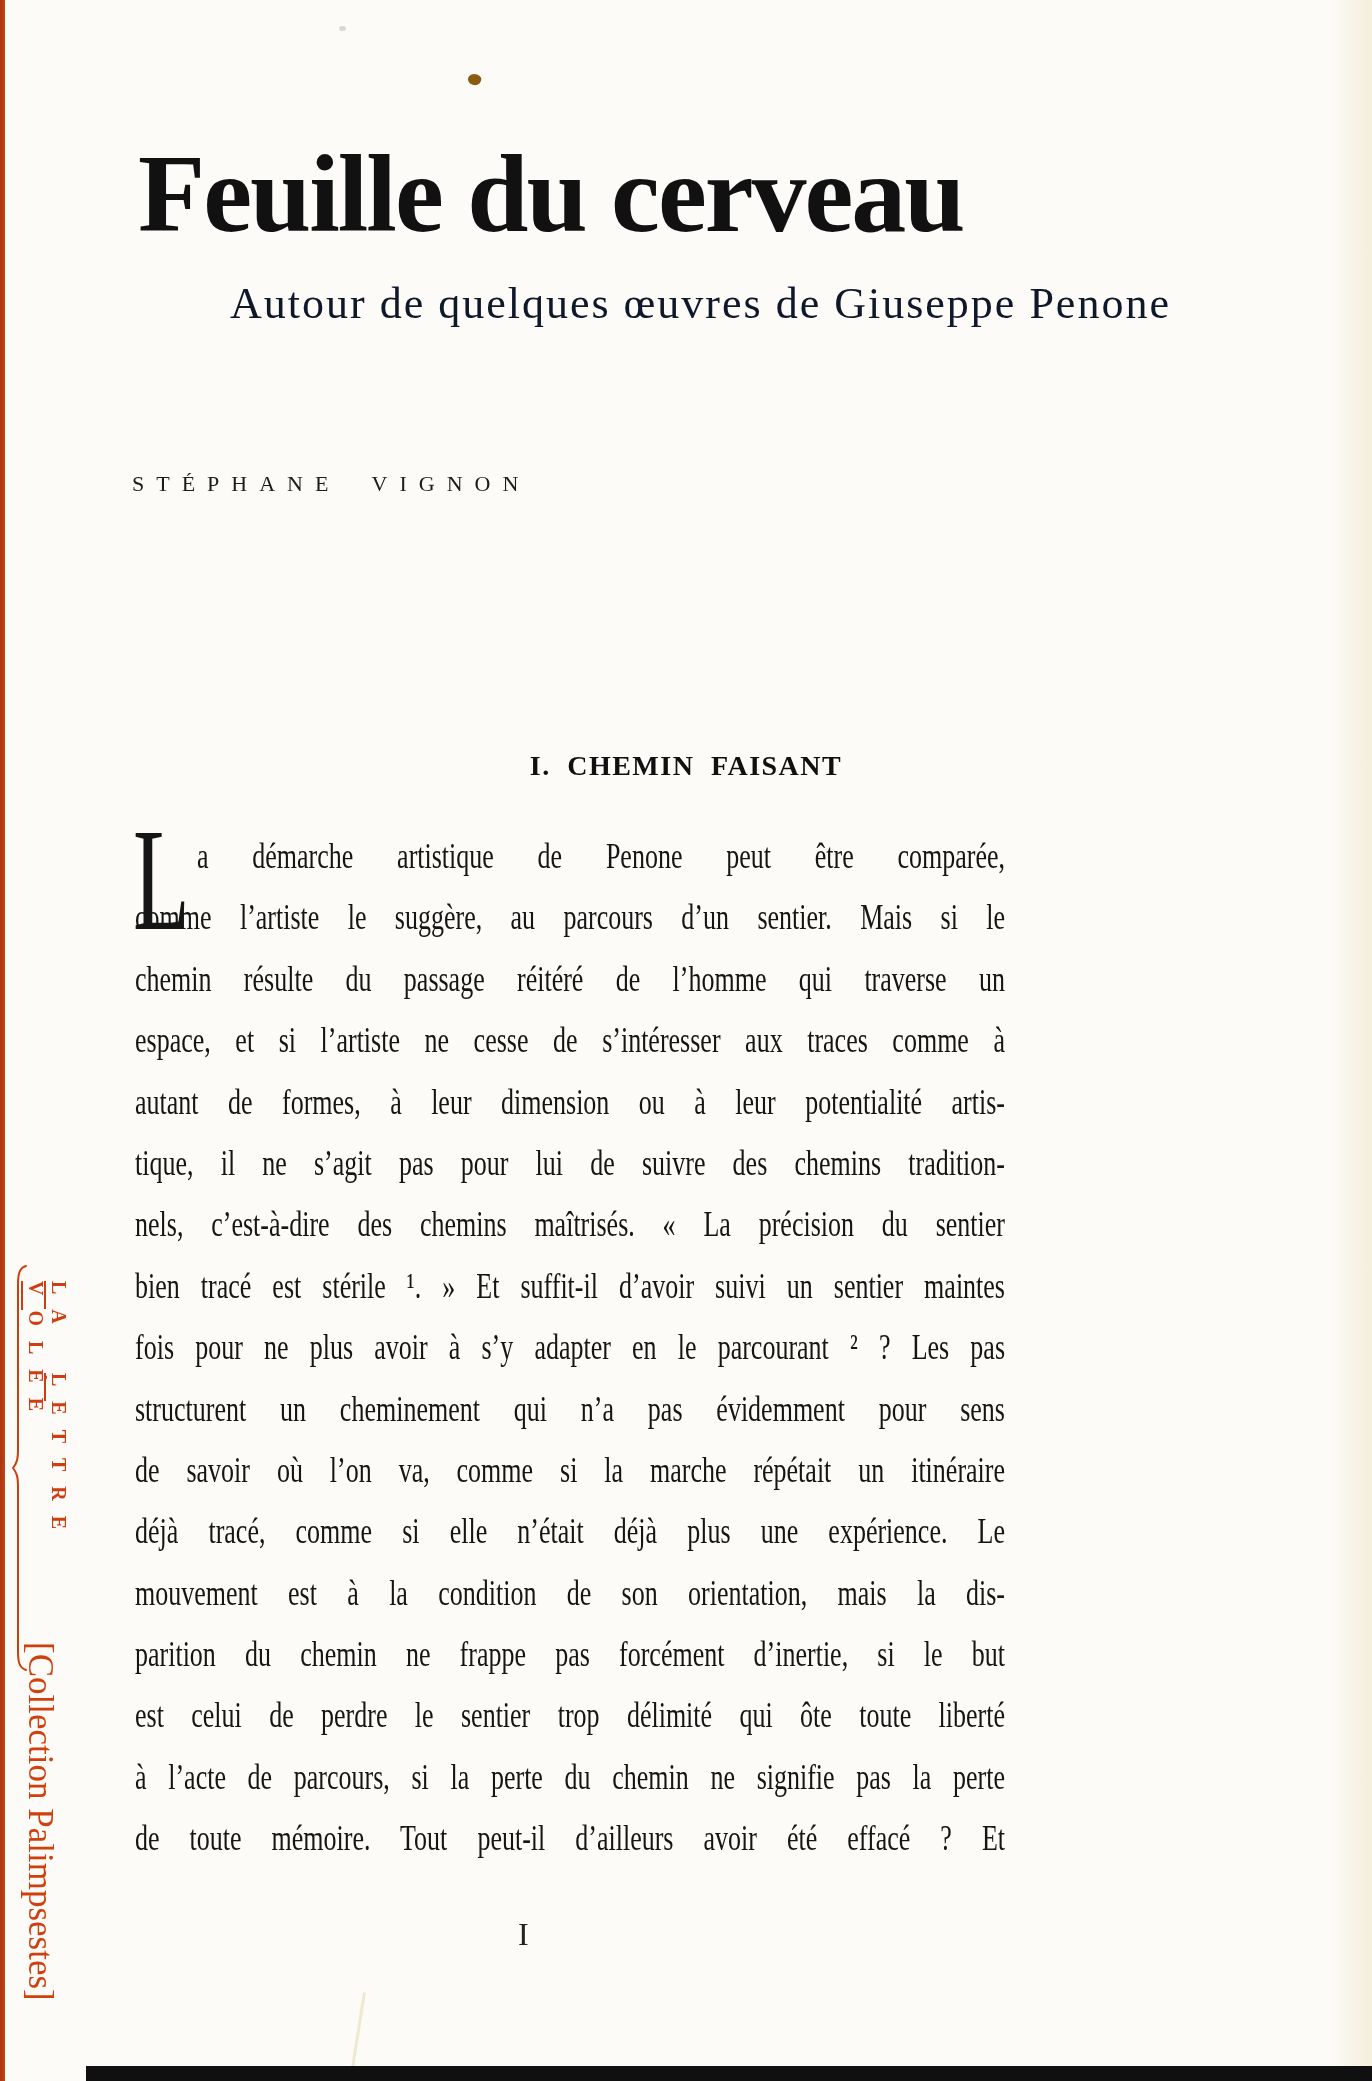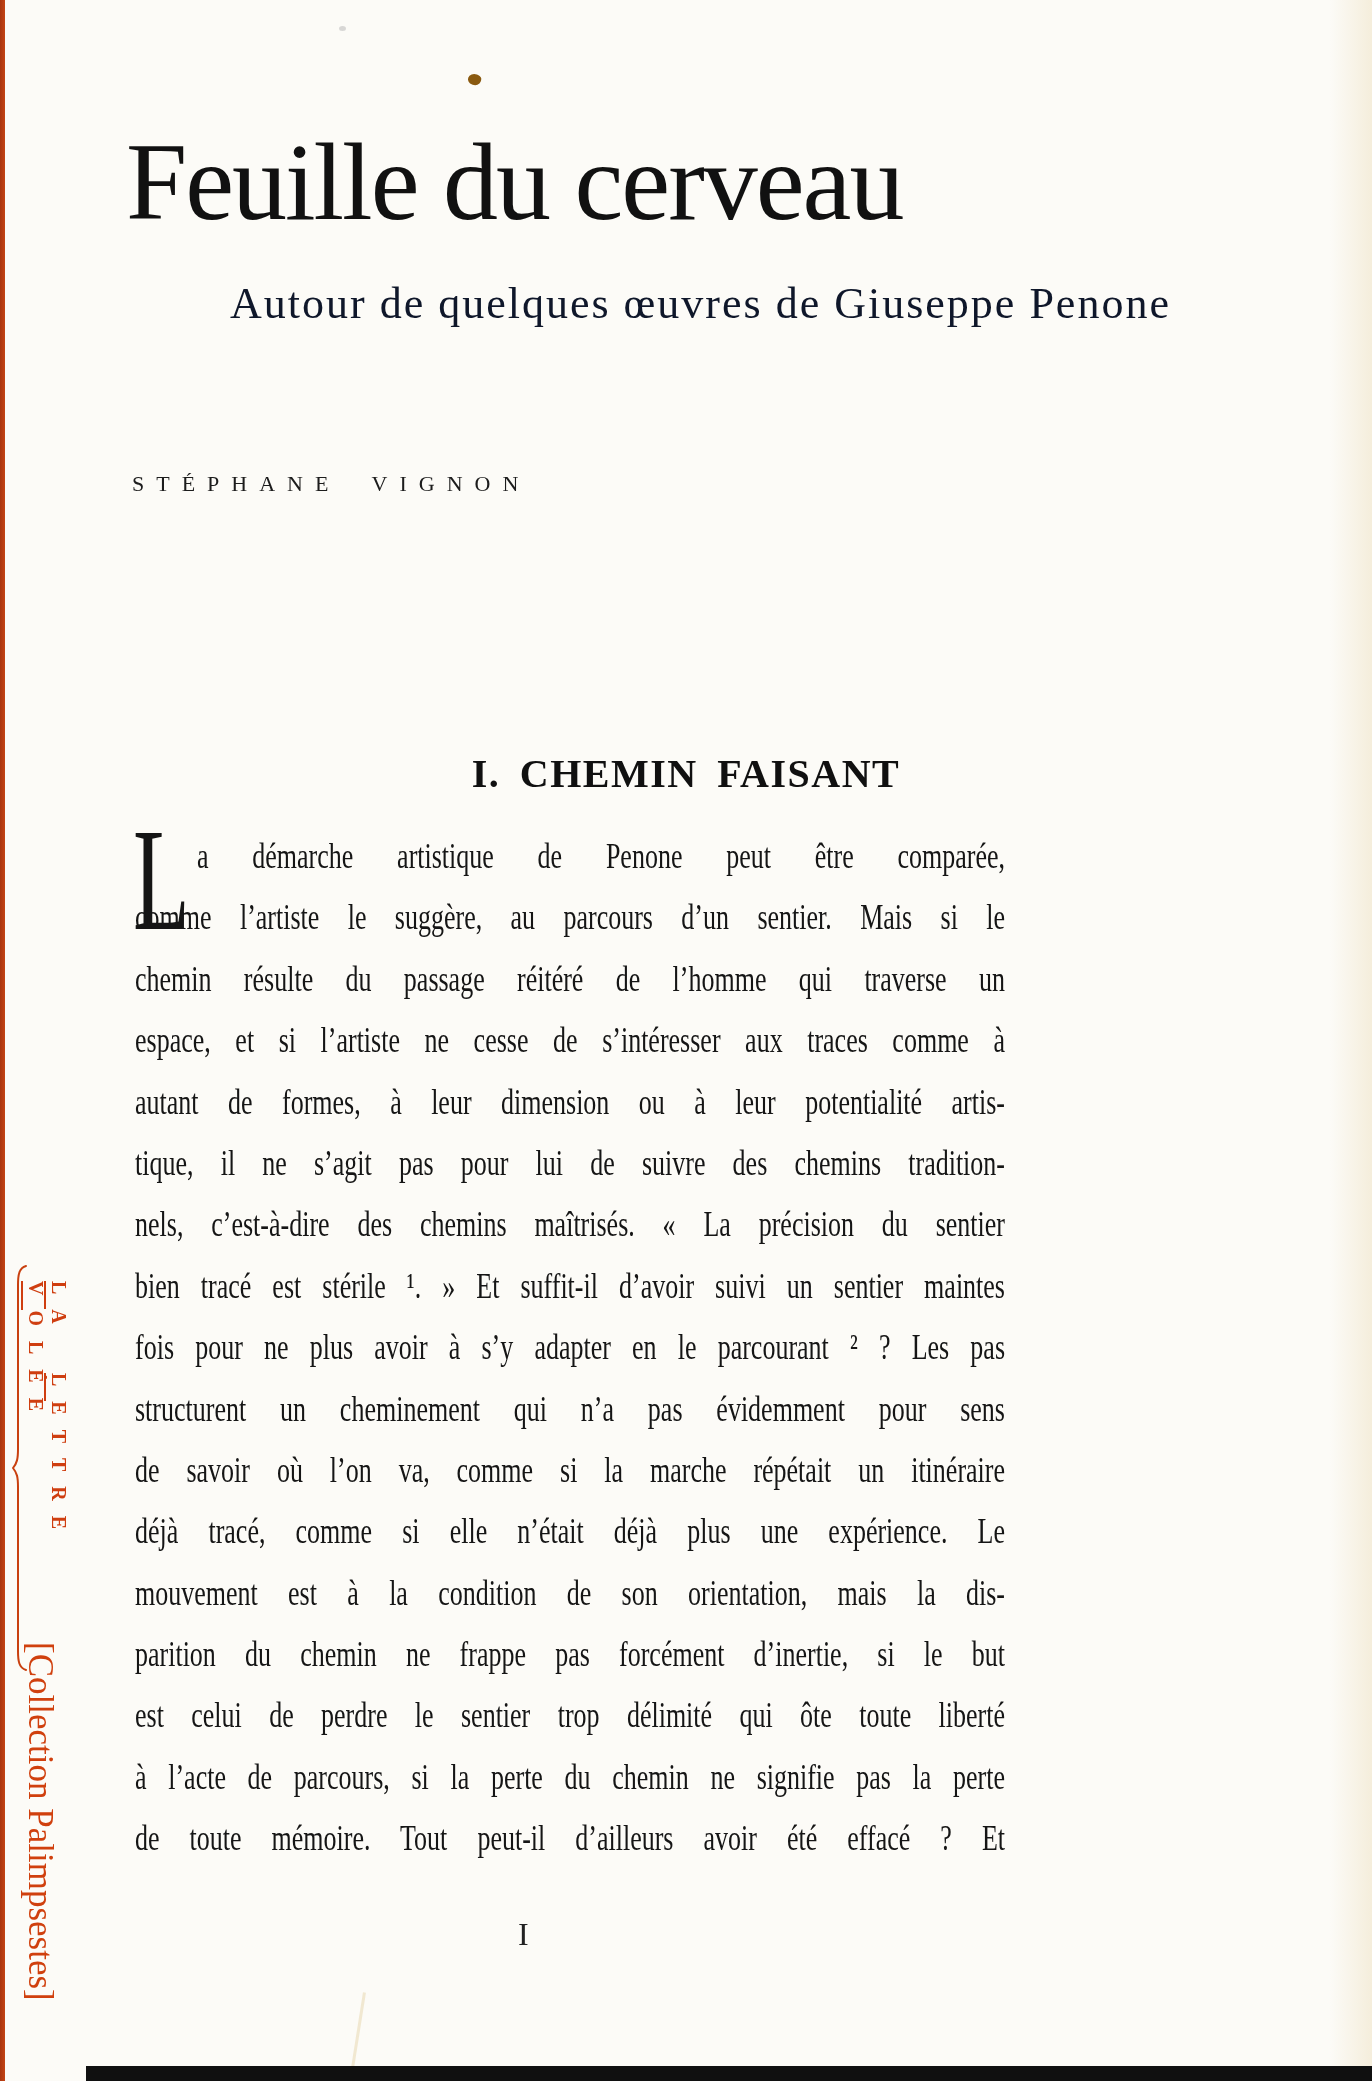--- a/index.html
+++ b/index.html
@@ -17,28 +17,28 @@
   .bottom-band { position:absolute; left:86px; top:2066px; width:1286px; height:15px;
     background:#101010; }
   .speck { position:absolute; left:468px; top:74px; width:13px; height:11px;
     background:#8a5a10; border-radius:60% 40% 55% 50%; transform:rotate(20deg); }
   .faint-mark { position:absolute; left:339px; top:26px; width:7px; height:5px;
     background:#b9b9b9; opacity:.55; border-radius:50%; }
   .crease { position:absolute; left:356px; top:1992px; width:3px; height:89px;
     background:#efe5cc; transform:rotate(9deg); opacity:.9; }
 
   
-  .title { position:absolute; left:126px; top:127px; margin:0; font-weight:400;
+  .title { position:absolute; left:126px; top:127px; margin:12px; font-weight:700;
     font-size:110px; line-height:1; letter-spacing:-2px; color:#111; white-space:nowrap; }
   .subtitle { position:absolute; left:230px; top:282px; font-size:44px; line-height:1;
     letter-spacing:2px; white-space:nowrap; color:#0f172a; }
   .author { position:absolute; left:132px; top:473px; font-size:22px; line-height:1;
     letter-spacing:12px; word-spacing:14px; color:#1c1c1c; white-space:nowrap; }
   .section-heading { position:absolute; left:0; top:750px; width:1372px; margin:0;
-    text-align:center; font-size:40px; font-weight:700; letter-spacing:1.5px;
+    text-align:center; font-size:28px; font-weight:700; letter-spacing:1.5px;
     word-spacing:8px; color:#101010; }
 
   
   .drop-cap { position:absolute; left:133px; top:806px; font-size:150px; line-height:1;
     transform:scaleX(0.62) scaleY(0.98); transform-origin:left top; color:#151515; }
   .body-block { position:absolute; left:135px; top:848px; width:870px; }
   .body-line { height:61.4px; font-size:26px; word-spacing:-0.5px;
     text-align:justify; text-align-last:justify;
     transform:scaleY(1.35); transform-origin:left center; color:#151515; }
   .body-line.first { padding-left:62px; }

